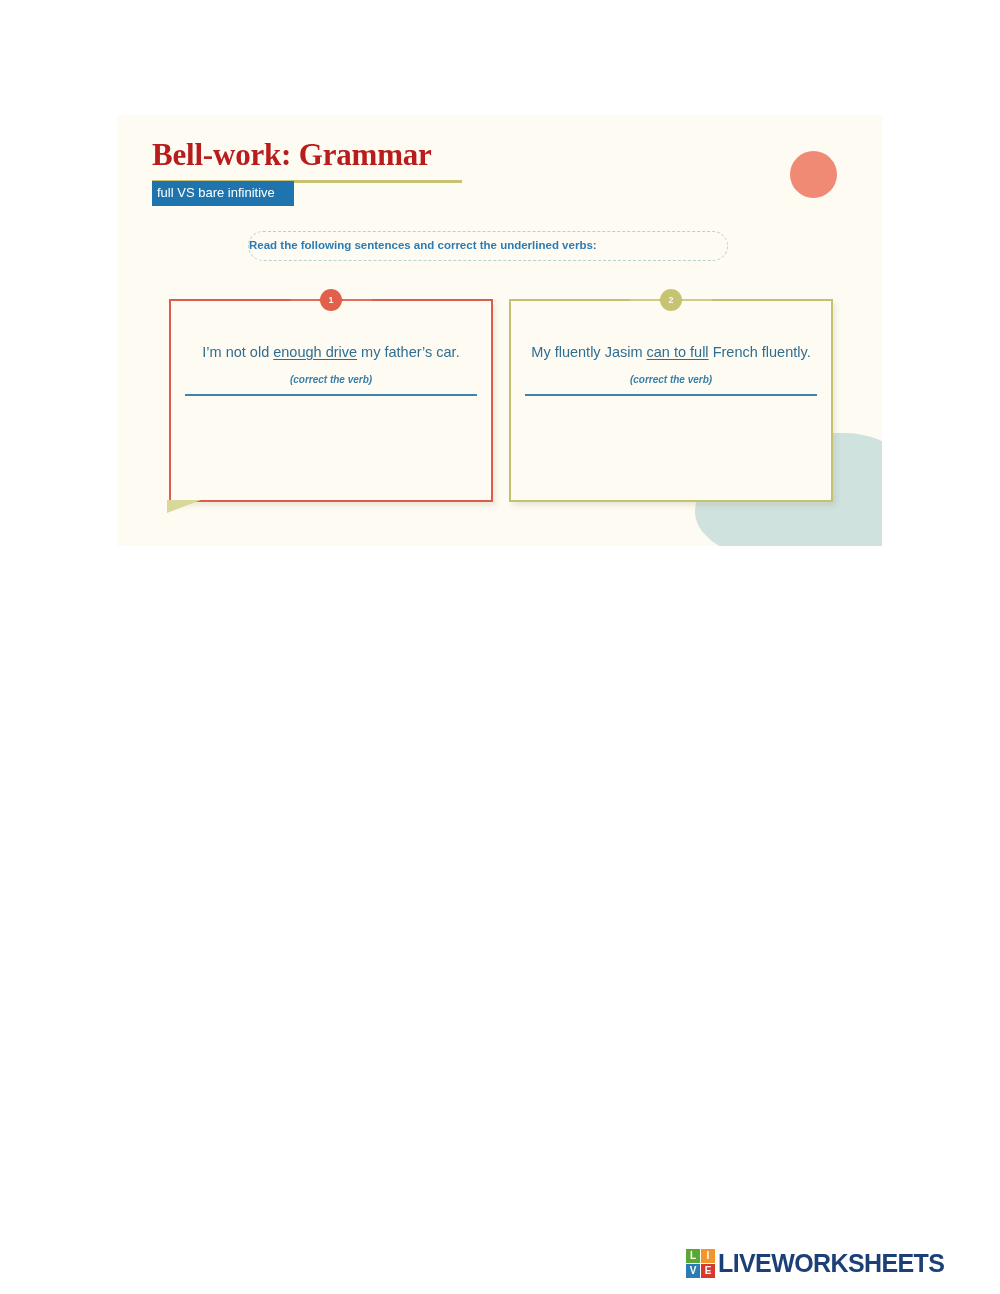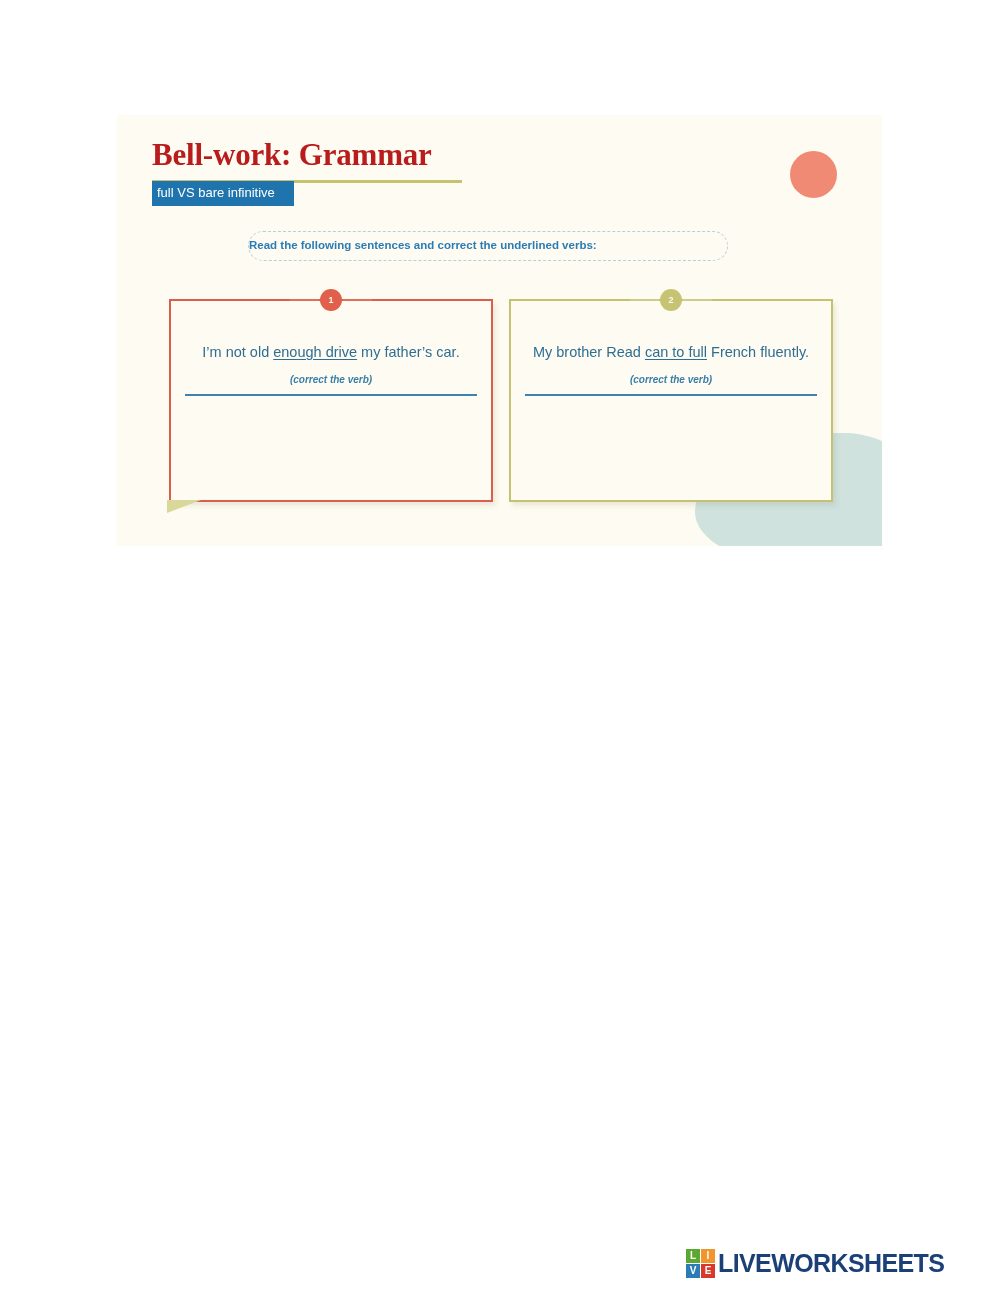--- a/index.html
+++ b/index.html
@@ -270,21 +270,21 @@
     </div>
   </div>
 
   <div class="q-card" id="card-2">
     <div class="badge-wrap">
       <div class="badge-line"></div>
       <div class="badge-circle">2</div>
       <div class="badge-line"></div>
     </div>
     <div class="card-body">
-      <div class="q-sentence"><span>My brother Read </span><u>can to full</u><span> French fluently.</span></div>
+      <div class="q-sentence"><span>My fluently Jasim </span><u>can to full</u><span> French fluently.</span></div>
       <div class="q-hint">(correct the verb)</div>
       <div class="answer-line"></div>
     </div>
   </div>
 
 </div>
 
 <div id="footer-logo">
   <div id="logo-grid">
     <div class="logo-cell" id="logo-cell-l">L</div>

